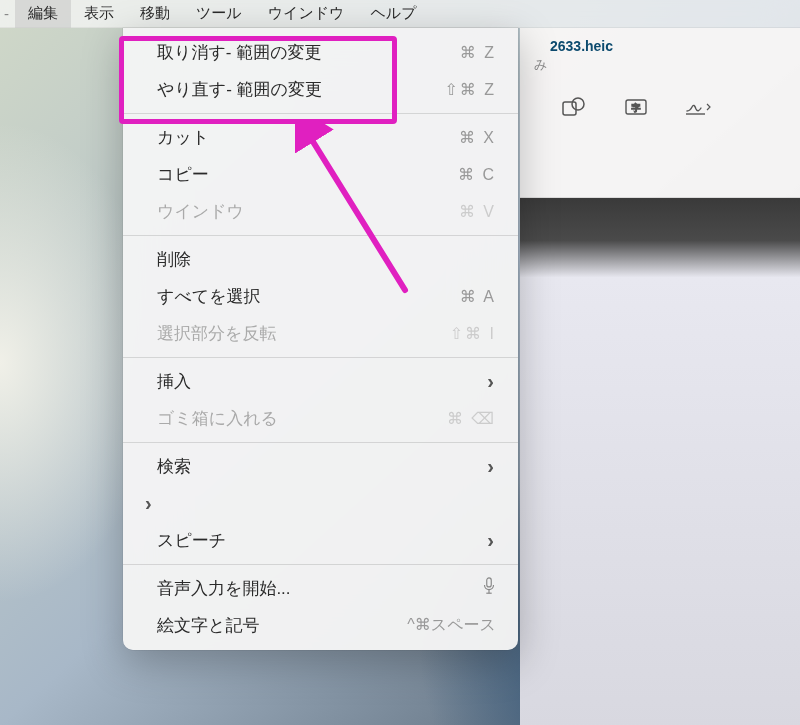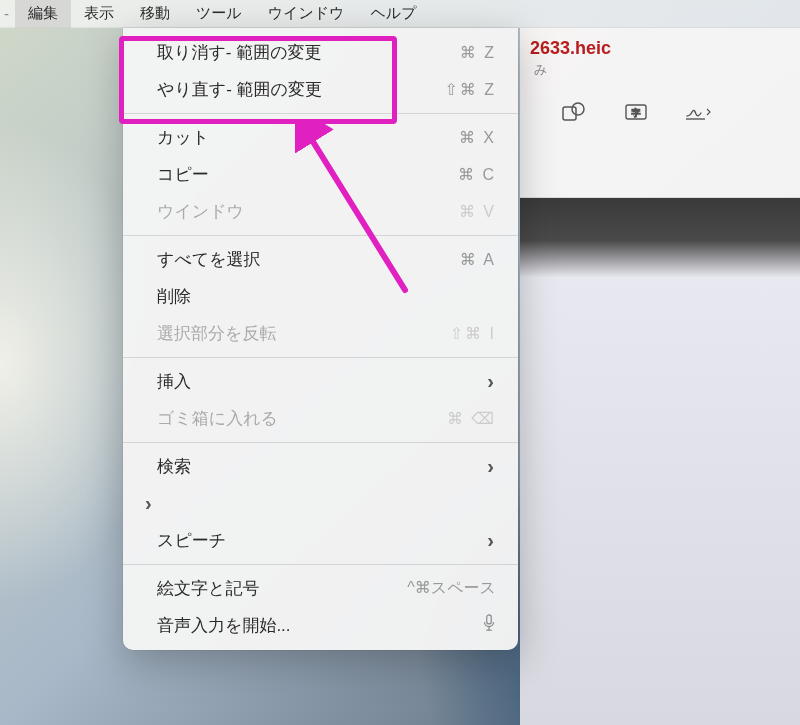--- a/index.html
+++ b/index.html
@@ -115,24 +115,24 @@
       position: absolute;
       top: 28px;
       right: 0;
       width: 280px;
       height: 170px;
       background: rgba(250,248,246,0.94);
       z-index: 50;
       border-bottom: 1px solid rgba(0,0,0,0.1);
     }
     .win-title {
-      padding: 10px 10px 2px 10px;
+      padding: 10px 10px 2px 30px;
       font-weight: 700;
-      font-size: 18px;
-      color: #b91c1c;
+      font-size: 14px;
+      color: #0c4a6e;
     }
     .win-sub {
       padding: 0 10px 0 14px;
       font-size: 13px;
       color: #888;
     }
     .win-toolbar {
       display: flex;
       gap: 30px;
       padding: 20px 10px 10px 38px;
@@ -192,25 +192,25 @@
     <span class="dd-label">コピー</span>
     <span class="dd-shortcut">⌘ C</span>
   </div>
   <div class="dd-row disabled">
     <span class="dd-label">ウインドウ</span>
     <span class="dd-shortcut disabled">⌘ V</span>
   </div>
   <div class="dd-sep"></div>
 
   <div class="dd-row">
+    <span class="dd-label">削除</span>
+  </div>
+  <div class="dd-row">
     <span class="dd-label">すべてを選択</span>
     <span class="dd-shortcut">⌘ A</span>
-  </div>
-  <div class="dd-row">
-    <span class="dd-label">削除</span>
   </div>
   <div class="dd-row disabled">
     <span class="dd-label">選択部分を反転</span>
     <span class="dd-shortcut disabled">⇧⌘ I</span>
   </div>
   <div class="dd-sep"></div>
 
   <div class="dd-row">
     <span class="dd-label">挿入</span>
     <span class="chev">›</span>
@@ -227,34 +227,34 @@
   </div>
   <div class="dd-row">
     <span class="chev">›</span>
   </div>
   <div class="dd-row">
     <span class="dd-label">スピーチ</span>
     <span class="chev">›</span>
   </div>
   <div class="dd-sep"></div>
 
-  <div class="dd-row">
-    <span class="dd-label">絵文字と記号</span>
-    <span class="dd-shortcut" style="letter-spacing:0">^⌘スペース</span>
-  </div>
   <div class="dd-row">
     <span class="dd-label">音声入力を開始...</span>
     <span>
       <svg class="mic-icon" viewBox="0 0 14 20" fill="none" stroke="currentColor" stroke-width="1.3">
         <rect x="4.5" y="1" width="5" height="10" rx="2.5"></rect>
         <path d="M2 9a5 5 0 0 0 10 0"></path>
         <line x1="7" y1="14" x2="7" y2="18"></line>
         <line x1="4" y1="18" x2="10" y2="18"></line>
       </svg>
     </span>
+  </div>
+  <div class="dd-row">
+    <span class="dd-label">絵文字と記号</span>
+    <span class="dd-shortcut" style="letter-spacing:0">^⌘スペース</span>
   </div>
 </div>
 
 <div class="window-strip">
   <div class="win-title">2633.heic</div>
   <div class="win-sub">み</div>
   <div class="win-toolbar">
     <span class="tool-btn">
       <svg width="26" height="22" viewBox="0 0 26 22" fill="none" stroke="currentColor" stroke-width="1.5">
         <rect x="2" y="6" width="13" height="13" rx="2"></rect>

